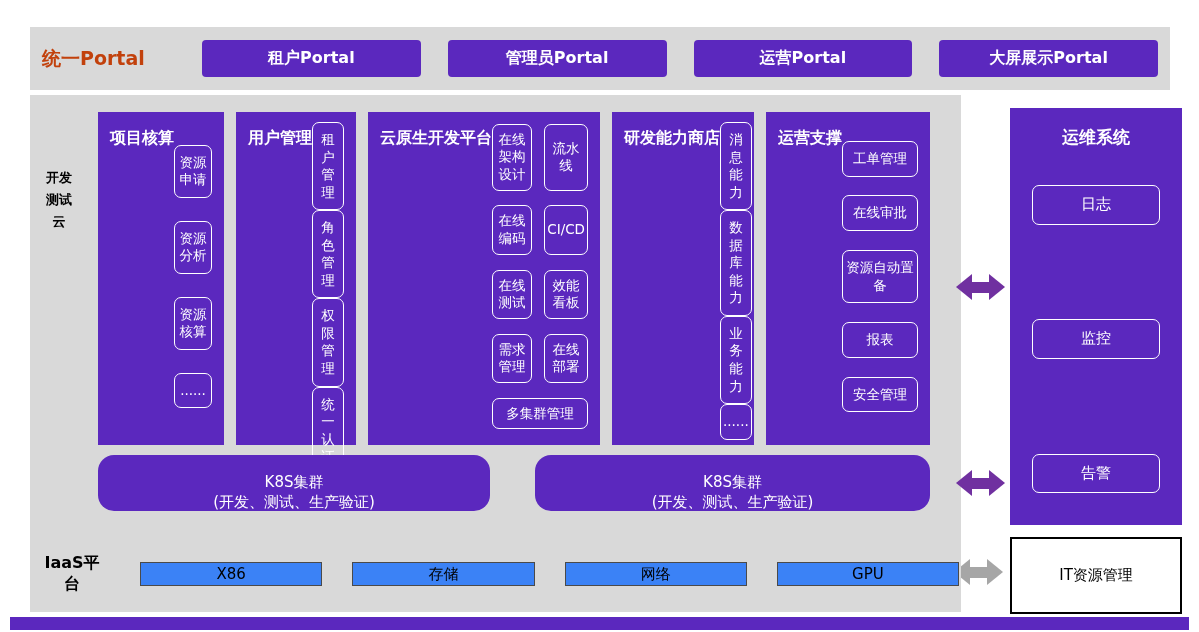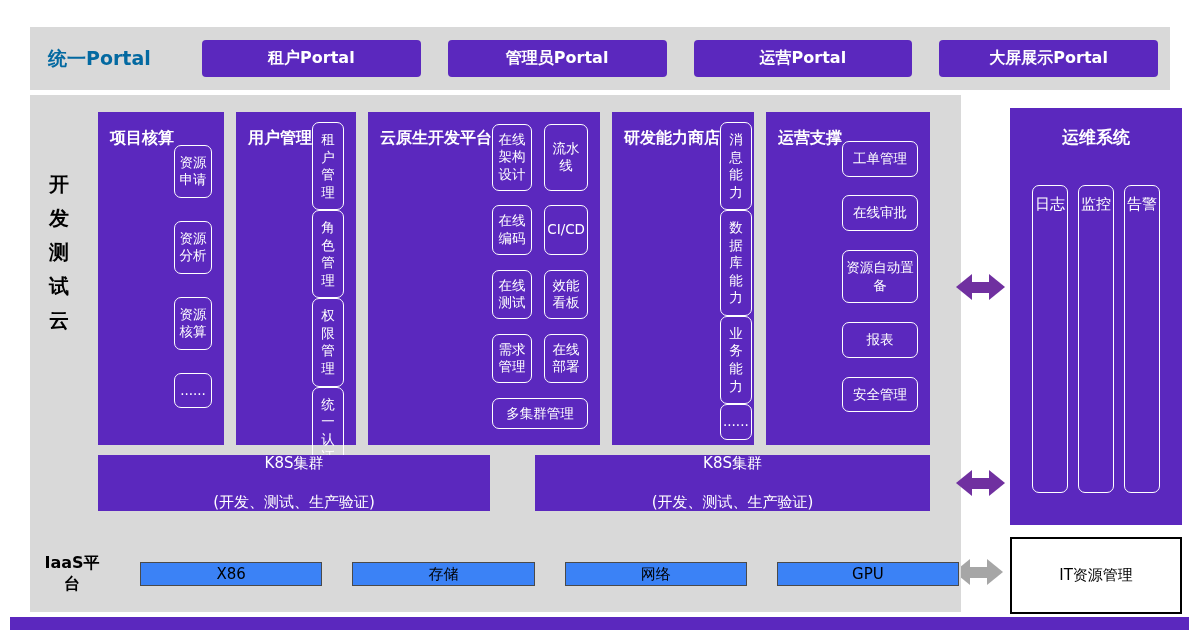--- a/index.html
+++ b/index.html
@@ -12,37 +12,37 @@
     --arrow-purple:#7030a0;
     --panel-gray:#d9d9d9;
     --arrow-gray:#a6a6a6;
   }
   
   .portal-bar{
     position:absolute;left:30px;top:27px;width:1140px;height:63px;
     background:var(--panel-gray);display:flex;align-items:center;
   }
   .portal-label{
-    width:148px;padding-left:18px;box-sizing:border-box;
-    font-size:19px;font-weight:bold;color:#0369a1;
+    width:148px;padding-left:12px;box-sizing:border-box;
+    font-size:19px;font-weight:bold;color:#c2410c;
   }
   .portal-buttons{flex:1;display:flex;gap:27px;padding:0 12px 0 24px;}
   .portal-btn{
     flex:1;height:37px;background:var(--purple);color:#fff;border:none;
     border-radius:4px;font-size:16px;font-weight:bold;
     font-family:inherit;display:flex;align-items:center;justify-content:center;
   }
   
   .dev-panel{
     position:absolute;left:30px;top:95px;width:931px;height:442px;
     background:var(--panel-gray);
   }
   .dev-label{
     position:absolute;left:16px;top:72px;width:26px;
-    font-size:20px;font-weight:bold;color:#000;text-align:center;line-height:1.7;
+    font-size:13px;font-weight:bold;color:#000;text-align:center;line-height:1.7;
     word-break:break-all;
   }
   .columns{
     position:absolute;left:68px;top:17px;width:832px;height:333px;
     display:flex;gap:12px;
   }
   .col{
     background:var(--purple);display:flex;flex-direction:row;
     padding:10px 12px 14px;box-sizing:border-box;
   }
@@ -59,35 +59,35 @@
   }
   .col-grid{
     flex:1;display:grid;grid-template-columns:1fr 1fr;gap:13px 12px;
     align-content:space-evenly;
   }
   .col-grid .pill{display:flex;align-items:center;justify-content:center;padding:6px 2px;}
   .pill-wide{grid-column:1 / -1;padding:5px 2px;}
   
   .k8s-bar{
     position:absolute;background:var(--purple);color:#fff;text-align:center;
-    display:flex;flex-direction:column;justify-content:space-between;gap:3px;
-    font-size:15px;line-height:1.15;
+    display:flex;flex-direction:column;justify-content:flex-end;gap:3px;
+    font-size:15px;line-height:1.15;border-radius:16px;
   }
   .k8s-1{left:68px;top:360px;width:392px;height:56px;}
   .k8s-2{left:505px;top:360px;width:395px;height:56px;}
   
   .ops-panel{
     position:absolute;left:1010px;top:108px;width:172px;height:417px;
     background:var(--purple);display:flex;flex-direction:column;box-sizing:border-box;
   }
   .ops-title{
     text-align:center;color:#fff;font-weight:bold;font-size:17px;padding-top:18px;
   }
   .ops-body{
-    flex:1;display:flex;flex-direction:row;justify-content:space-between;
+    flex:1;display:flex;flex-direction:column;justify-content:space-between;
     padding:36px 22px 32px;
   }
   .ops-body .pill{font-size:15px;padding:9px 2px;}
   
   .dbl-arrow{position:absolute;display:flex;align-items:center;}
   .dbl-arrow .head{width:0;height:0;border-top:13px solid transparent;border-bottom:13px solid transparent;}
   .dbl-arrow .head.l{border-right:16px solid var(--ac);}
   .dbl-arrow .head.r{border-left:16px solid var(--ac);}
   .dbl-arrow .shaft{width:17px;height:11px;background:var(--ac);}
   .dbl-arrow.purple{--ac:#7030a0;}

